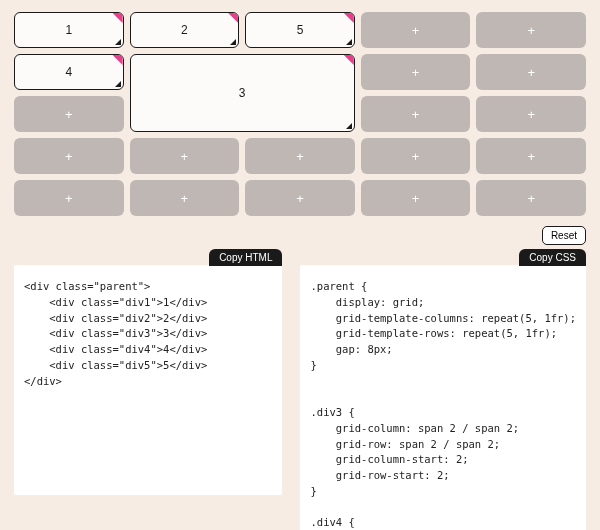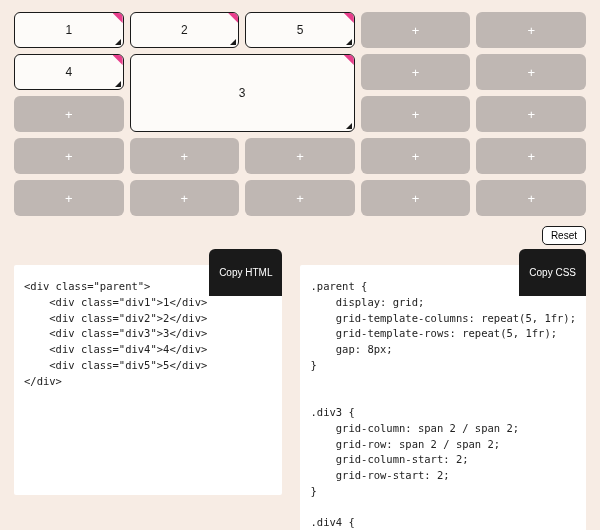--- a/index.html
+++ b/index.html
@@ -74,21 +74,21 @@
   }
   .panel-wrap { position: relative; }
   .copy-btn {
     position: absolute;
     top: -16px; right: 0;
     background: #1a1a1a;
     color: #fff;
     border: none;
     border-radius: 6px 6px 0 0;
     font-size: 10px;
-    padding: 18px 10px;
+    padding: 3px 10px;
     cursor: pointer;
   }
   .panel {
     background: #fff;
     border-radius: 2px;
     padding: 14px 10px;
     min-height: 230px;
   }
   pre {
     margin: 0;

